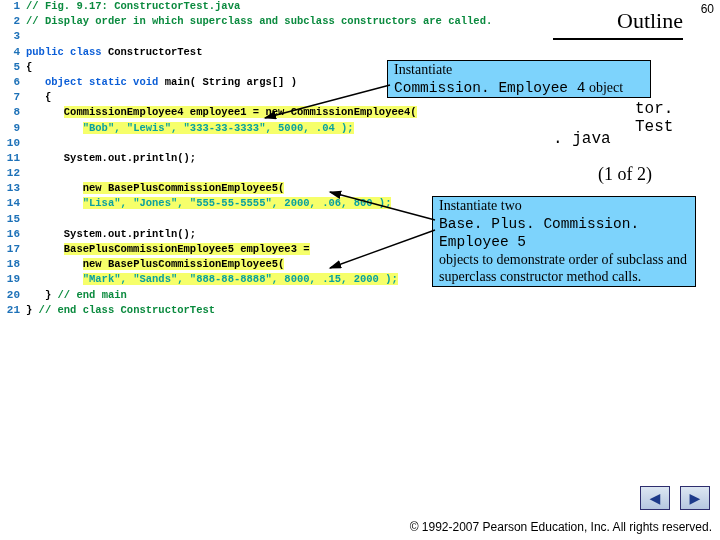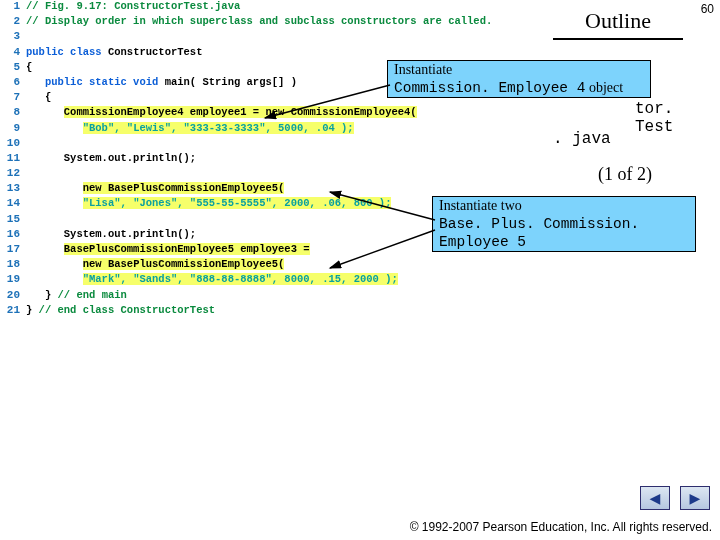--- a/index.html
+++ b/index.html
@@ -52,21 +52,21 @@
   .str { color: #0aa0a0; }
   .outline-box {
     position: absolute;
     left: 553px;
     top: 4px;
     width: 130px;
     height: 30px;
     border-bottom: 2px solid #000;
     font-family: Georgia, "Times New Roman", serif;
     font-size: 22px;
-    text-align: center;
+    text-align: right;
     padding-top: 4px;
   }
   .pagenum {
     position: absolute;
     right: 6px;
     top: 2px;
     font-family: Arial, sans-serif;
     font-size: 12px;
     text-align: center;
   }
@@ -148,21 +148,21 @@
   <div class="right-label" style="left:635px; top:100px;">tor. Test</div>
   <div class="right-label" style="left:553px; top:130px;">. java</div>
   <div class="right-label" style="left:553px; top:164px; font-family:Georgia,serif; font-weight:normal; font-size:18px;margin-left:45px;">(1 of 2)</div>
 
   <div class="code-area">
     <div class="code-line"><span class="gutter">1</span><span class="src cm">// Fig. 9.17: ConstructorTest.java</span></div>
     <div class="code-line"><span class="gutter">2</span><span class="src cm">// Display order in which superclass and subclass constructors are called.</span></div>
     <div class="code-line"><span class="gutter">3</span><span class="src"></span></div>
     <div class="code-line"><span class="gutter">4</span><span class="src"><span class="kw">public class</span><span> ConstructorTest</span></span></div>
     <div class="code-line"><span class="gutter">5</span><span class="src">{</span></div>
-    <div class="code-line"><span class="gutter">6</span><span class="src"><span class="kw">   public static void</span><span> main( String args[] )</span></span></div>
+    <div class="code-line"><span class="gutter">6</span><span class="src"><span class="kw">   object static void</span><span> main( String args[] )</span></span></div>
     <div class="code-line"><span class="gutter">7</span><span class="src">   {</span></div>
     <div class="code-line"><span class="gutter">8</span><span class="src"><span>      </span><span class="hl">CommissionEmployee4 employee1 = new CommissionEmployee4(</span></span></div>
     <div class="code-line"><span class="gutter">9</span><span class="src"><span>         </span><span class="hl str">"Bob", "Lewis", "333-33-3333", 5000, .04 );</span></span></div>
     <div class="code-line"><span class="gutter">10</span><span class="src"></span></div>
     <div class="code-line"><span class="gutter">11</span><span class="src">      System.out.println();</span></div>
     <div class="code-line"><span class="gutter">12</span></div>
     <div class="code-line"><span class="gutter">13</span><span class="src"><span>         </span><span class="hl">new BasePlusCommissionEmployee5(</span></span></div>
     <div class="code-line"><span class="gutter">14</span><span class="src"><span>         </span><span class="hl str">"Lisa", "Jones", "555-55-5555", 2000, .06, 800 );</span></span></div>
     <div class="code-line"><span class="gutter">15</span><span class="src"></span></div>
     <div class="code-line"><span class="gutter">16</span><span class="src">      System.out.println();</span></div>
@@ -174,20 +174,21 @@
   </div>
 
   <div class="callout callout1">
     <span>Instantiate</span><br>
     <span class="code-word">Commission. Employee 4</span><span> object</span>
   </div>
 
   <div class="callout callout2">
     <span>Instantiate two</span><br>
     <span class="code-word">Base. Plus. Commission. Employee 5</span><br>
+    <span>objects to demonstrate order of subclass and superclass constructor method calls.</span>
   </div>
 
   <svg class="arrows">
     <defs>
       <marker id="ah" markerWidth="10" markerHeight="10" refX="8" refY="3" orient="auto">
         <path d="M0,0 L0,6 L9,3 z" fill="#000"></path>
       </marker>
     </defs>
     <line x1="390" y1="85" x2="265" y2="118" stroke="#000" stroke-width="1.4" marker-end="url(#ah)"></line>
     <line x1="435" y1="220" x2="330" y2="192" stroke="#000" stroke-width="1.4" marker-end="url(#ah)"></line>

